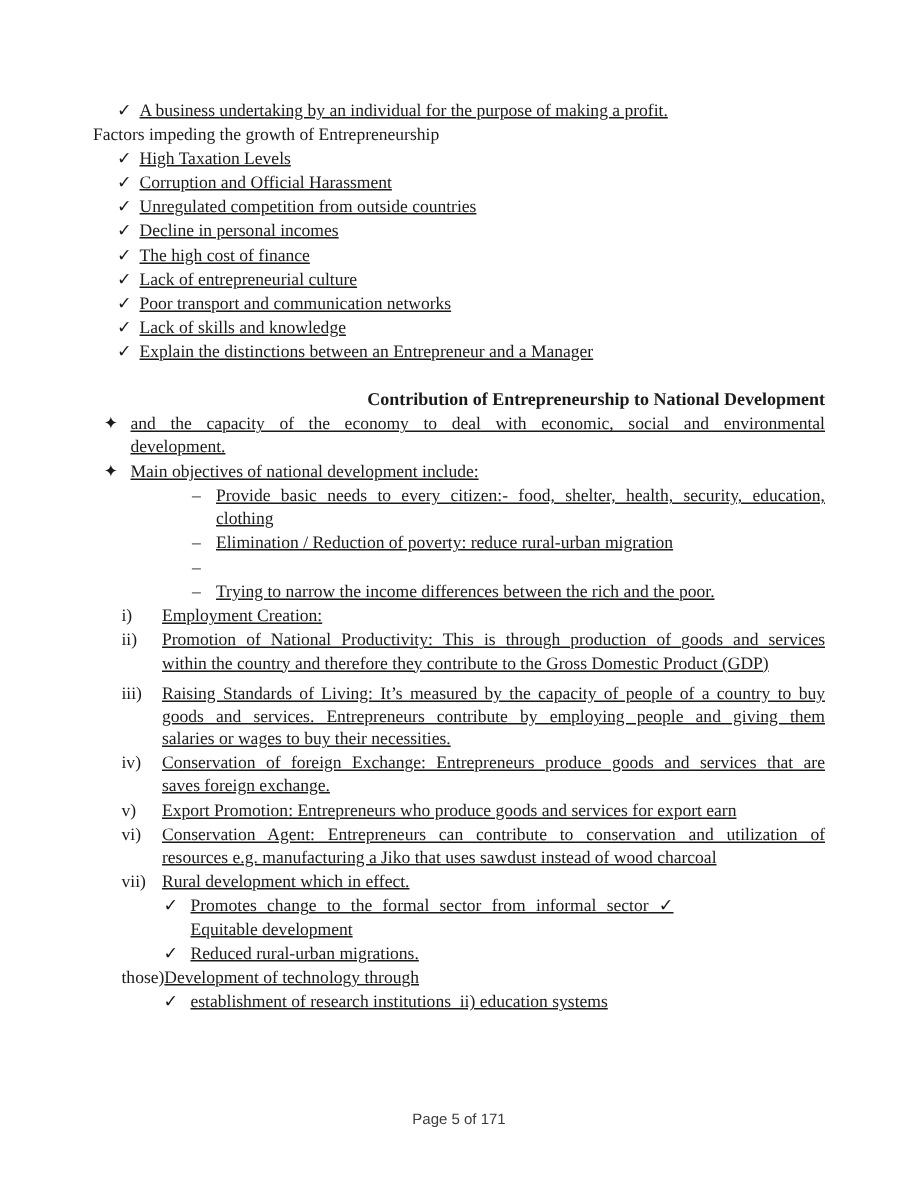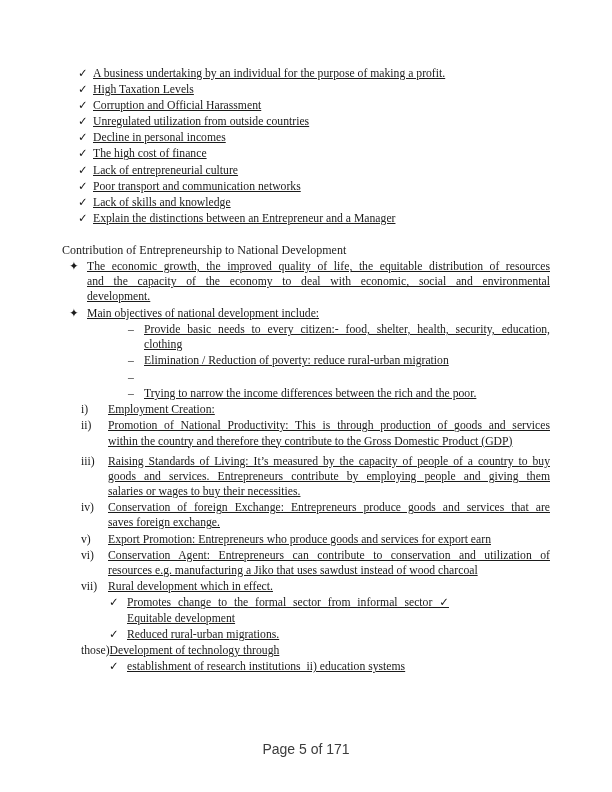--- a/index.html
+++ b/index.html
@@ -11,60 +11,61 @@
   .content { position:absolute; left:62px; top:66px; width:488px; font-size:11.7px; }
   .row { display:flex; align-items:flex-start; }
   .glyph { flex:0 0 auto; }
   .text { flex:1 1 auto; min-width:0;text-decoration:underline; }
   
   .s1 { line-height:16.1px; }
   .check1 { padding-left:16px; }
   .check1 .glyph { width:15px; }
   
   .s2 { line-height:15.1px; margin-bottom:1.2px; }
-  .heading { margin:16px 0 1.2px 0; font-weight:normal; font-size:12px; line-height:15.1px; }
+  .heading { margin:16px 0 1.2px 0; font-weight:bold; font-size:12px; line-height:15.1px;text-align:right; }
   .star-row { padding-left:7px; }
   .star-row .glyph { width:18px; }
   .dash-row { padding-left:66px; }
   .dash-row .glyph { width:16px; }
   .num-row { padding-left:19px; }
   .num-row .label { flex:0 0 27px; white-space:nowrap; }
   .num-row .label.lblauto { flex:0 0 auto; }
   .sub-row { padding-left:47px; }
   .sub-row .glyph { width:18px; }
   .mt5 { margin-top:5px; }
   .jl { text-align:justify; text-align-last:justify; }
   .narrow { flex:0 0 322px; max-width:322px; }
   .footer {
     position:absolute; top:741px; left:0; width:612px; text-align:center;
-    font-family:"Liberation Sans", sans-serif; font-size:14px; color:#3c3c3c;
+    font-family:"Liberation Sans", sans-serif; font-size:10px; color:#3c3c3c;
   }
 </style>
 </head>
 <body>
 
 <div class="content">
 
   <div class="row s1 check1">
     <span class="glyph">✓</span>
     <div class="text">A business undertaking by an individual for the purpose of making a profit.</div>
   </div>
 
+  <div class="s1">Factors impeding the growth of Entrepreneurship</div>
 
   <div class="row s1 check1">
     <span class="glyph">✓</span>
     <div class="text">High Taxation Levels</div>
   </div>
   <div class="row s1 check1">
     <span class="glyph">✓</span>
     <div class="text">Corruption and Official Harassment</div>
   </div>
   <div class="row s1 check1">
     <span class="glyph">✓</span>
-    <div class="text">Unregulated utilization from outside countries</div>
+    <div class="text">Unregulated competition from outside countries</div>
   </div>
   <div class="row s1 check1">
     <span class="glyph">✓</span>
     <div class="text">Decline in personal incomes</div>
   </div>
   <div class="row s1 check1">
     <span class="glyph">✓</span>
     <div class="text">The high cost of finance</div>
   </div>
   <div class="row s1 check1">
@@ -82,21 +83,20 @@
   <div class="row s1 check1">
     <span class="glyph">✓</span>
     <div class="text">Explain the distinctions between an Entrepreneur and a Manager</div>
   </div>
 
   <div class="heading">Contribution of Entrepreneurship to National Development</div>
 
   <div class="row s2 star-row">
     <span class="glyph">✦</span>
     <div class="text">
-      <div class="jl">The economic growth, the improved quality of life, the equitable distribution of resources</div>
       <div class="jl">and the capacity of the economy to deal with economic, social and environmental</div>
       <div>development.</div>
     </div>
   </div>
 
   <div class="row s2 star-row">
     <span class="glyph">✦</span>
     <div class="text">
       <div>Main objectives of national development include:</div>
     </div>

